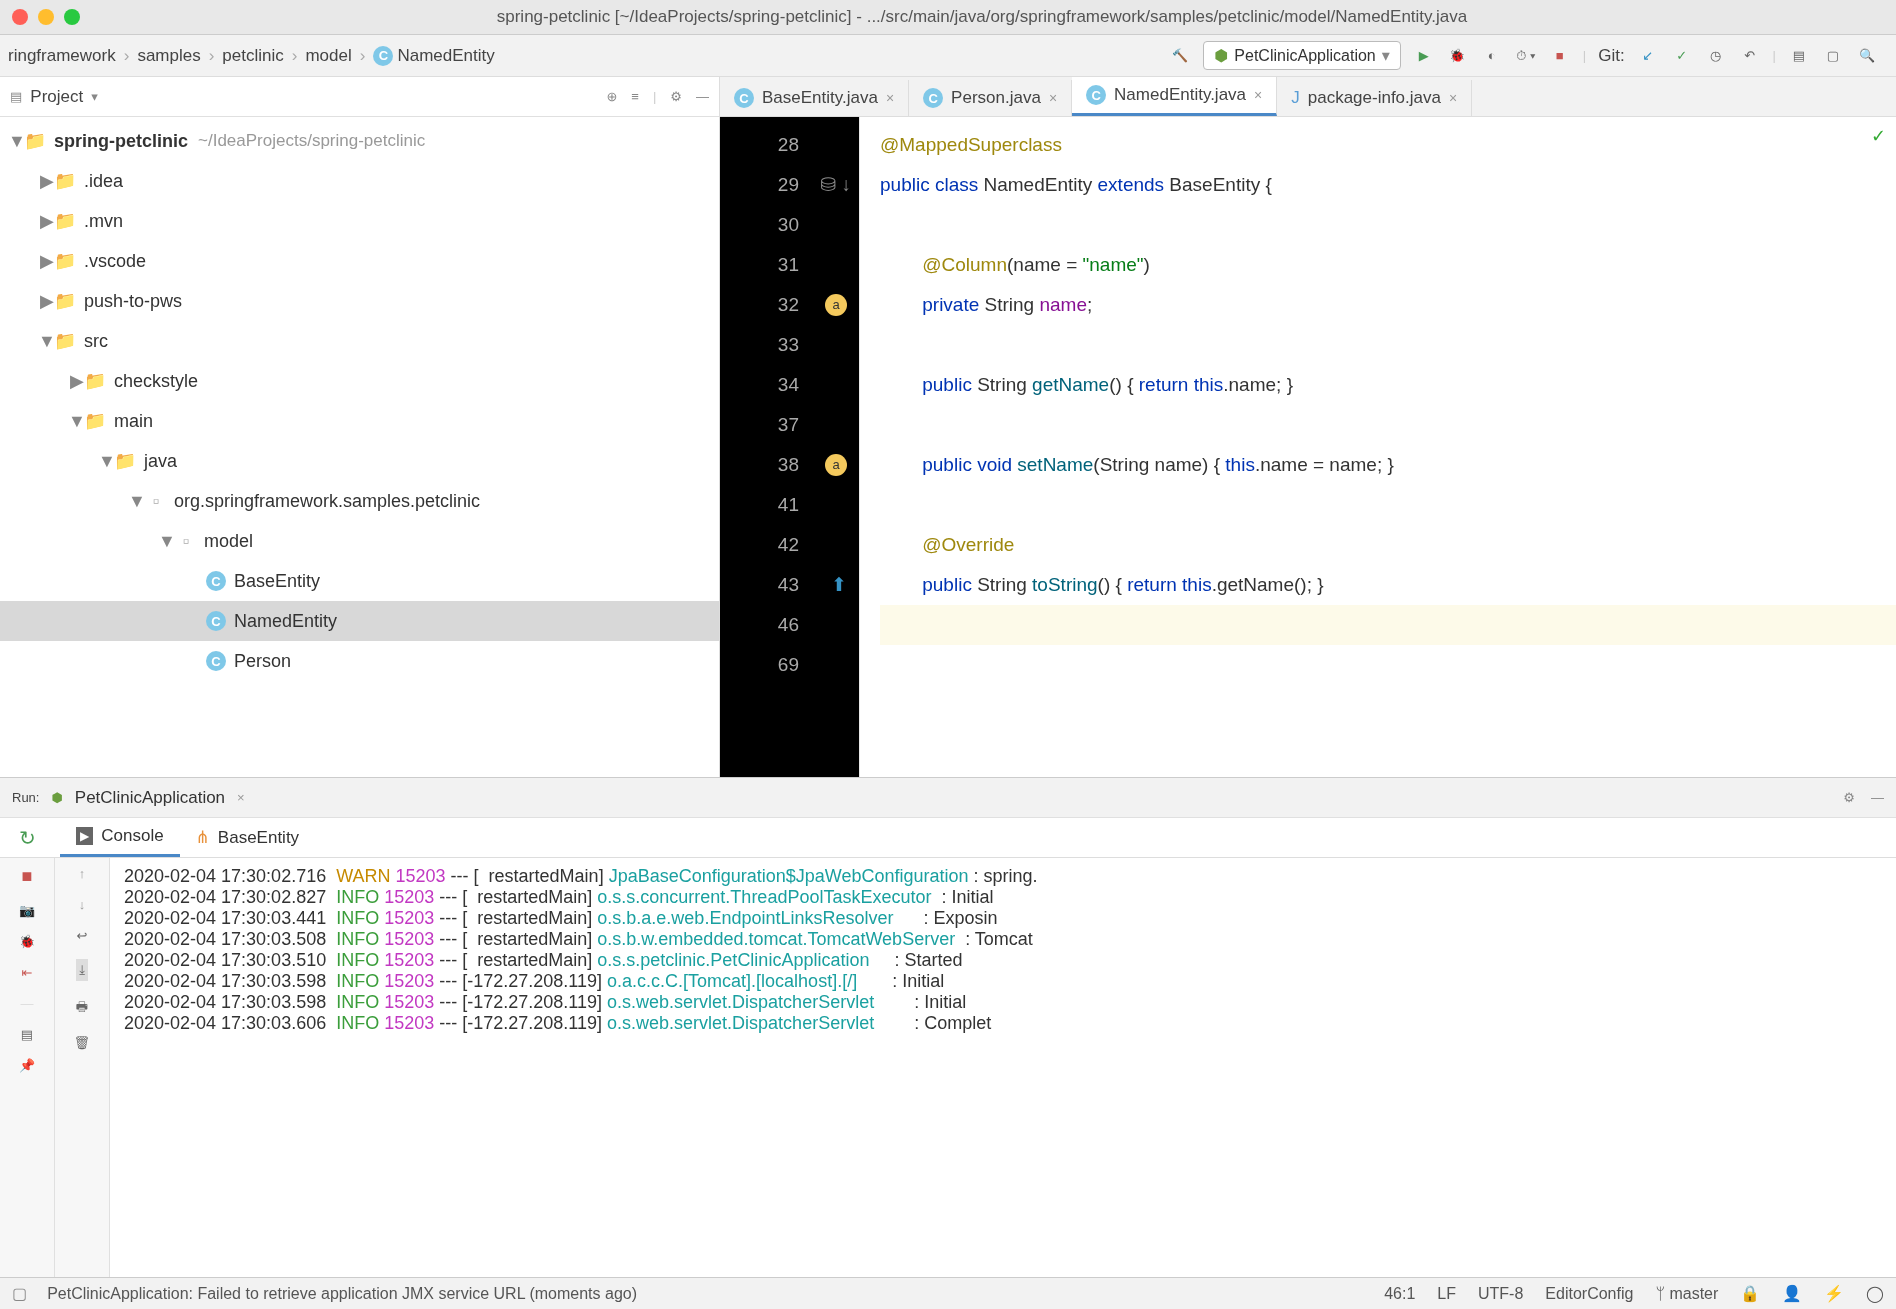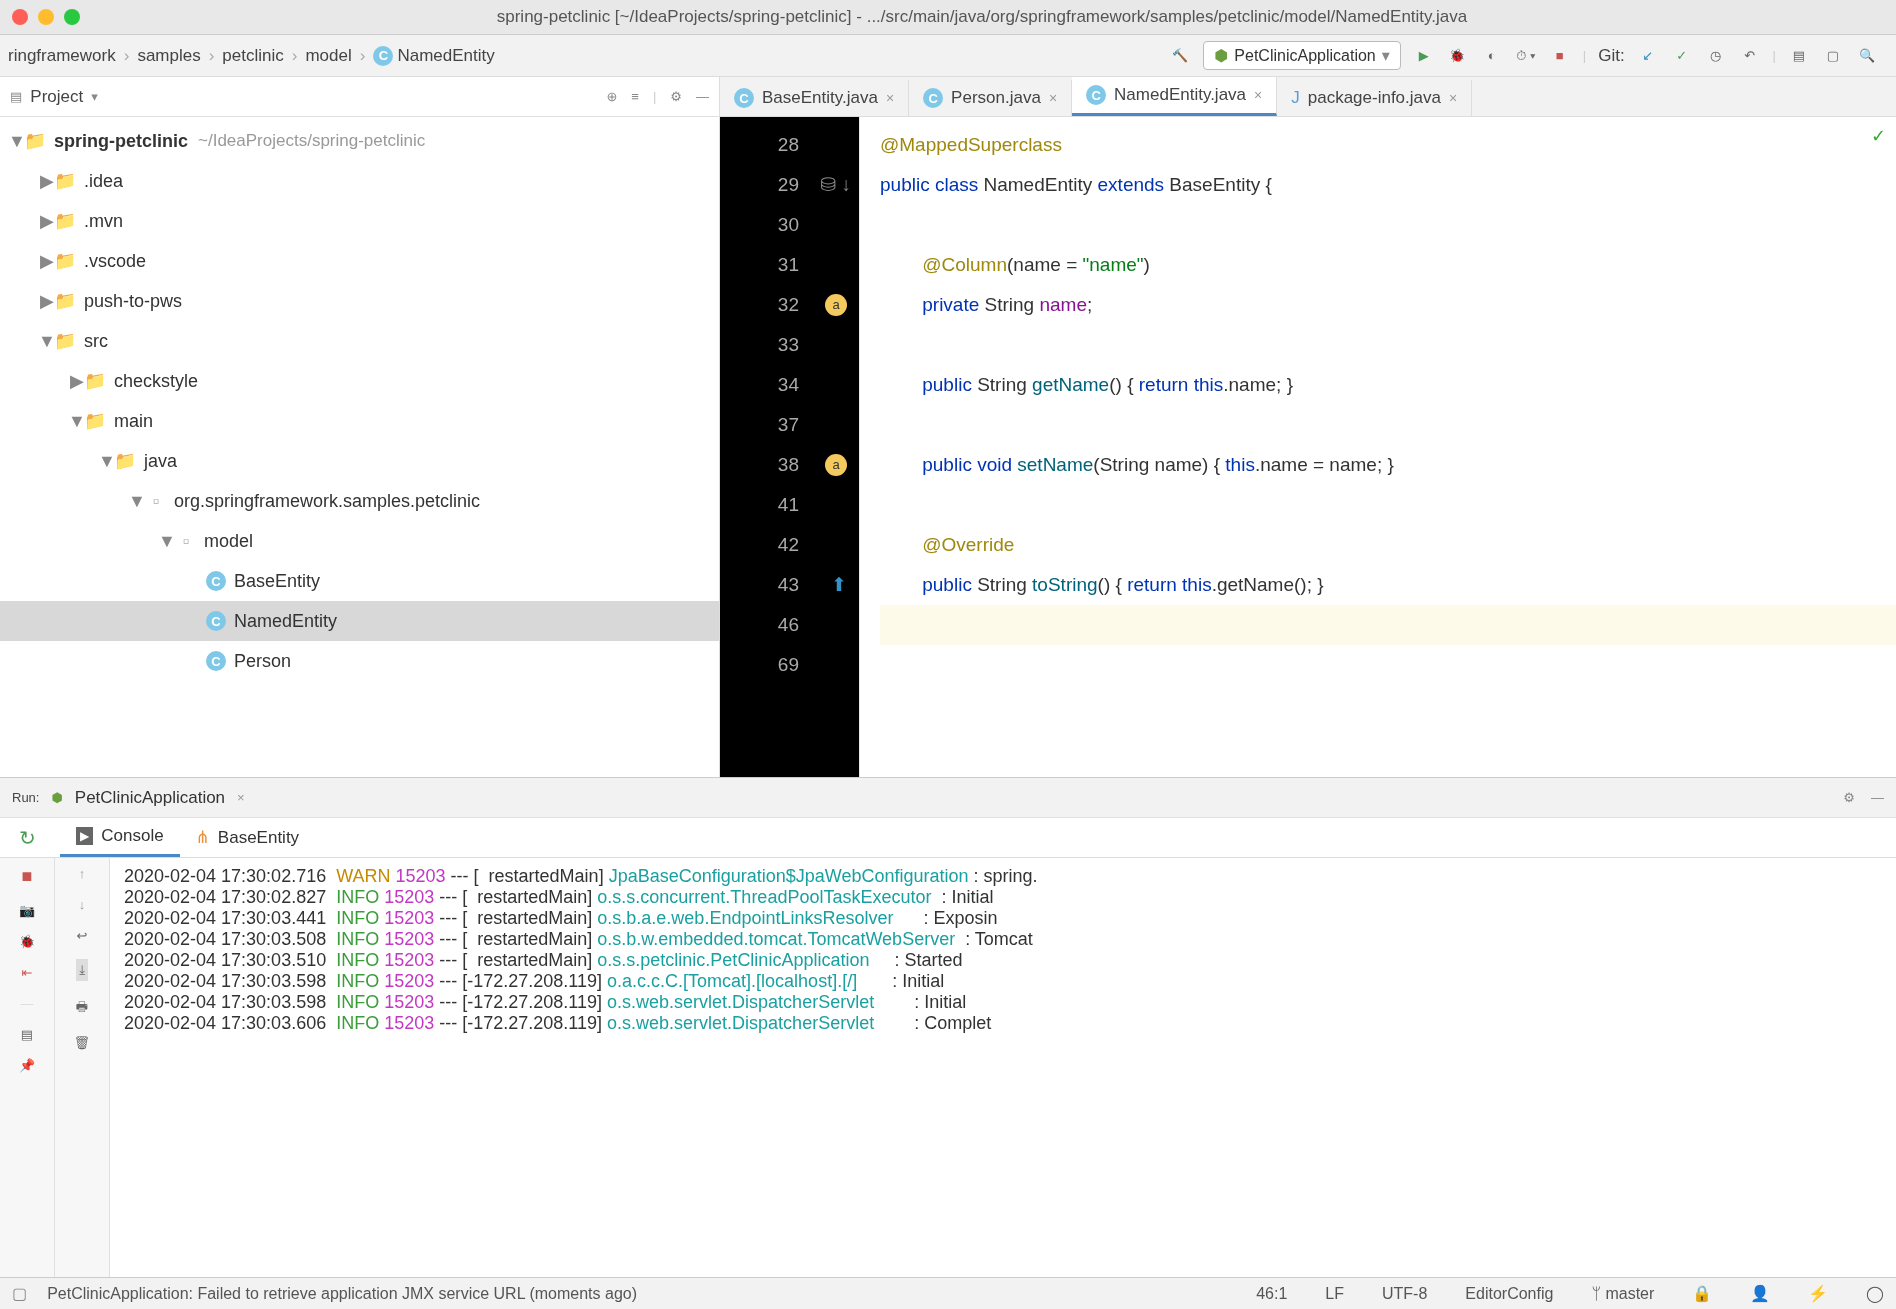--- a/index.html
+++ b/index.html
@@ -61,21 +61,21 @@
 .run-tab.active { border-bottom: 3px solid #4a88c7; }
 .run-body { flex: 1; display: flex; overflow: hidden; }
 .run-toolbar { width: 55px; background: #f7f7f7; border-right: 1px solid #e0e0e0; display: flex; flex-direction: column; align-items: center; padding-top: 8px; gap: 16px; }
 .run-toolbar2 { width: 55px; background: #f7f7f7; border-right: 1px solid #e0e0e0; display: flex; flex-direction: column; align-items: center; padding-top: 8px; gap: 16px; }
 .console { flex: 1; font-family: "Menlo", "Consolas", monospace; font-size: 18px; padding: 8px 14px; overflow: auto; white-space: pre; }
 .log-warn { color: #c68a00; }
 .log-info { color: #3a9d3a; }
 .log-pid { color: #c238c2; }
 .log-class { color: #1aa0a0; }
 .statusbar { height: 32px; background: #f2f2f2; border-top: 1px solid #ccc; display: flex; align-items: center; padding: 0 12px; font-size: 16px; color: #555; gap: 20px; }
-.status-end { margin-left: auto; display: flex; gap: 38px; align-items: center; }
+.status-end { margin-left: auto; display: flex; gap: 22px; align-items: center; }
 </style>
 </head>
 <body>
 
 <div class="titlebar">
   <div class="traffic">
     <span class="tl-close"></span>
     <span class="tl-min"></span>
     <span class="tl-max"></span>
   </div>

